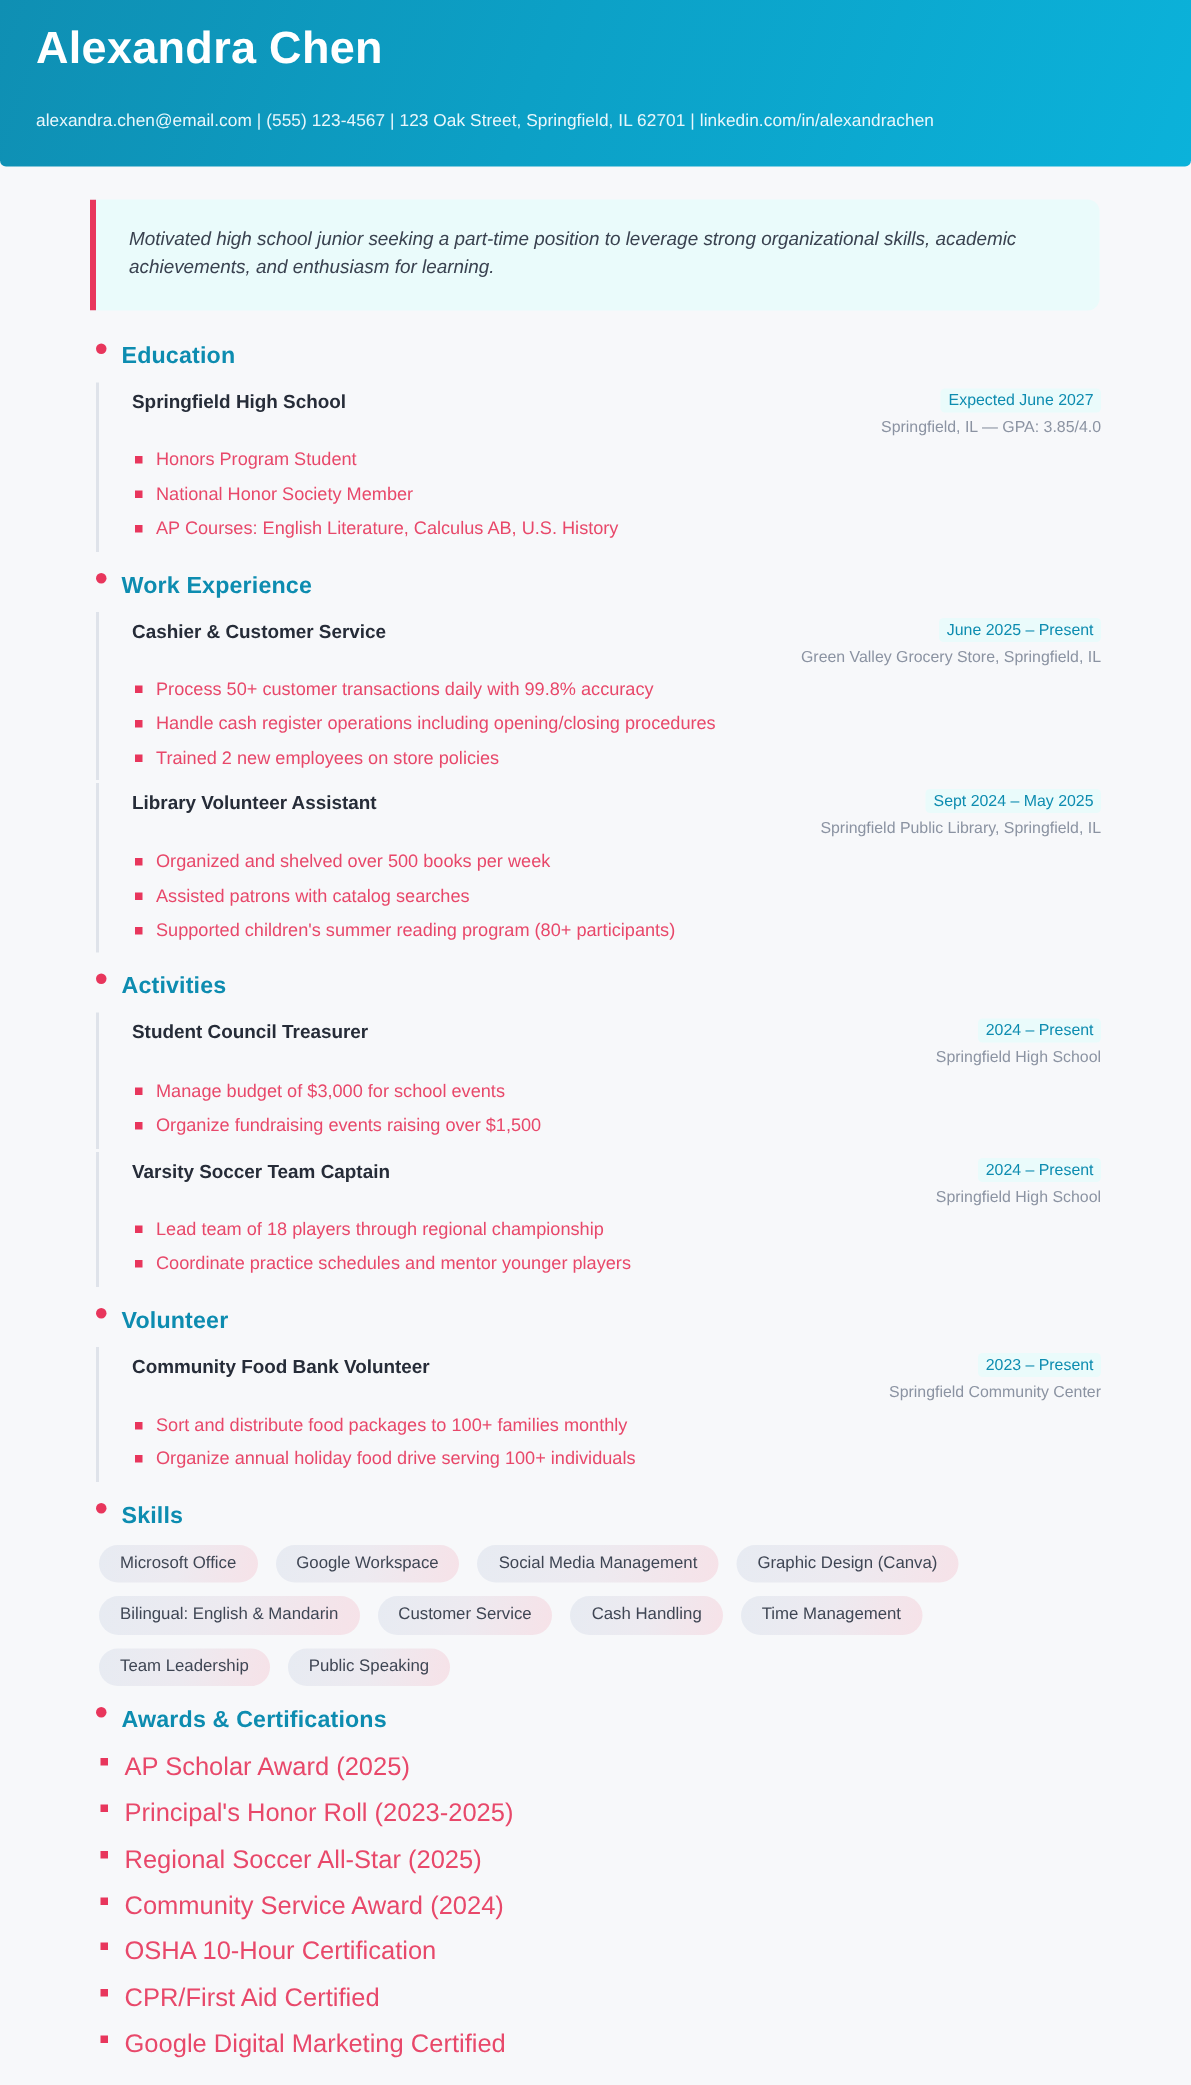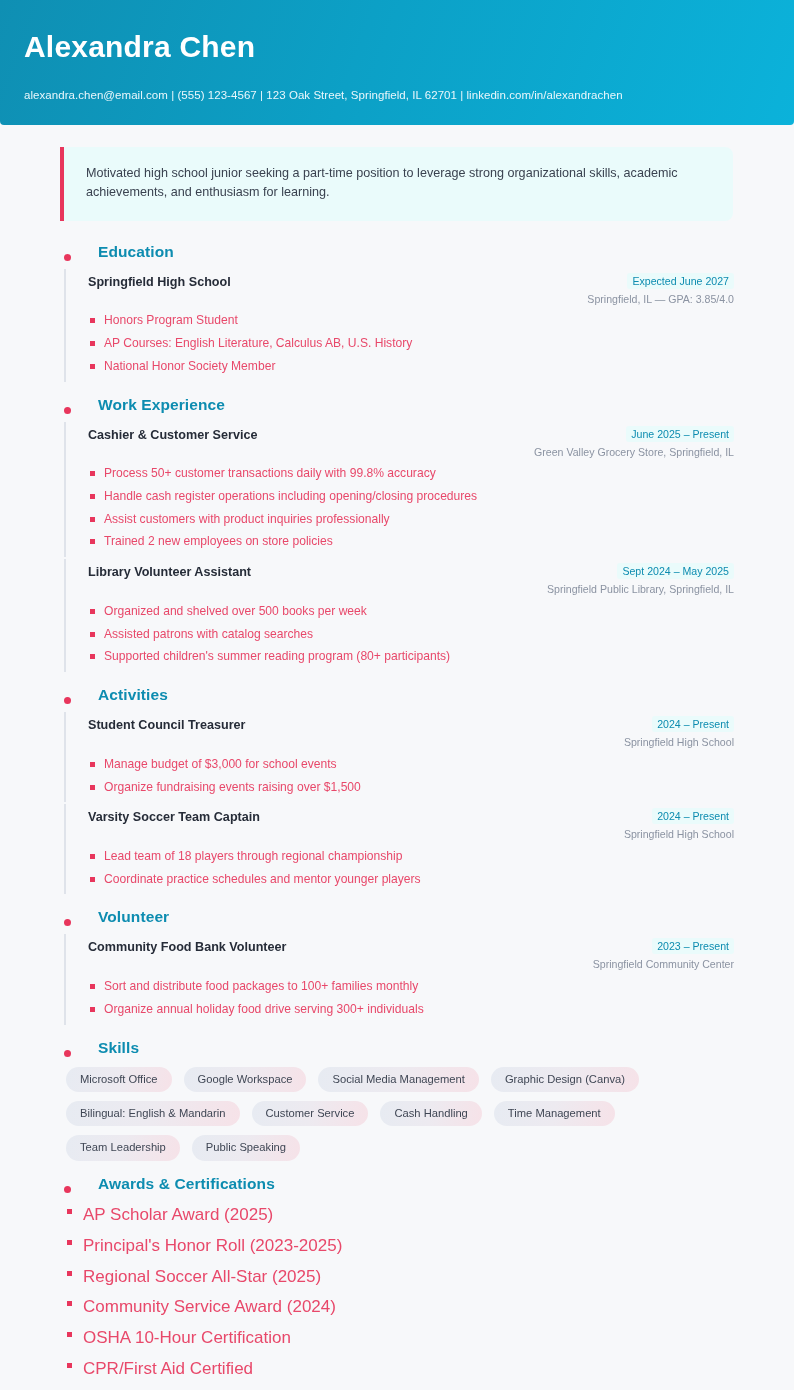--- a/index.html
+++ b/index.html
@@ -14,21 +14,21 @@
     position: relative;
     width: 794px;
     min-height: 1390px;
     background: #f7f8fa;
     overflow: hidden;
   }
 
   
   .header {
     background: linear-gradient(110deg, #0f8fb3 0%, #0ca0c6 45%, #0bb2da 100%);
-    padding: 30px 24px 22px 24px;
+    padding: 16px 24px 22px 24px;
     border-bottom-left-radius: 4px;
     border-bottom-right-radius: 4px;
   }
   .name {
     color: #ffffff;
     font-size: 30px;
     font-weight: bold;
     letter-spacing: 0.2px;
     line-height: 1.15;
     margin-bottom: 22px;
@@ -49,31 +49,32 @@
   .summary {
     position: relative;
     background: #eafbfb;
     border-left: 4px solid #e8365c;
     border-radius: 0 8px 8px 0;
     padding: 17px 20px 18px 22px;
     margin-bottom: 22px;
     max-width: 673px;
   }
   .summary-text {
+    font-style: italic;
     font-size: 12.6px;
     line-height: 1.55;
     color: #3a4250;
   }
 
   
   .section { margin-bottom: 4px; }
   .section-head {
     display: flex;
-    align-items: flex-end;
-    gap: 27px;
+    align-items: flex-start;
+    gap: 10px;
     margin: 14px 0 8px 4px;
   }
   .section-dot {
     width: 7px; height: 7px;
     border-radius: 50%;
     background: #e8365c;
     flex: 0 0 auto;
   }
   .section-title {
     color: #0d8cb0;
@@ -198,43 +199,42 @@
       </div>
       <div id="education-entries">
           <div class="entry">
             <div class="entry-top">
               <div class="entry-title">Springfield High School</div>
               <div class="entry-date">Expected June 2027</div>
             </div>
             <div class="entry-sub">Springfield, IL — GPA: 3.85/4.0</div>
             <ul class="bullets">
               <li>Honors Program Student</li>
+              <li>National Honor Society Member</li>
               <li>AP Courses: English Literature, Calculus AB, U.S. History</li>
-              <li>National Honor Society Member</li>
             </ul>
           </div>
         </div>
     </div>
 
     <div class="section">
       <div class="section-head">
         <span class="section-dot"></span>
         <span class="section-title">Work Experience</span>
       </div>
       <div id="work-entries">
           <div class="entry">
             <div class="entry-top">
               <div class="entry-title">Cashier &amp; Customer Service</div>
               <div class="entry-date">June 2025 – Present</div>
             </div>
             <div class="entry-sub">Green Valley Grocery Store, Springfield, IL</div>
             <ul class="bullets">
               <li>Process 50+ customer transactions daily with 99.8% accuracy</li>
               <li>Handle cash register operations including opening/closing procedures</li>
-              <li>Assist customers with product inquiries professionally</li>
               <li>Trained 2 new employees on store policies</li>
             </ul>
           </div>
           <div class="entry">
             <div class="entry-top">
               <div class="entry-title">Library Volunteer Assistant</div>
               <div class="entry-date">Sept 2024 – May 2025</div>
             </div>
             <div class="entry-sub">Springfield Public Library, Springfield, IL</div>
             <ul class="bullets">
@@ -284,21 +284,21 @@
       </div>
       <div id="volunteer-entries">
           <div class="entry">
             <div class="entry-top">
               <div class="entry-title">Community Food Bank Volunteer</div>
               <div class="entry-date">2023 – Present</div>
             </div>
             <div class="entry-sub">Springfield Community Center</div>
             <ul class="bullets">
               <li>Sort and distribute food packages to 100+ families monthly</li>
-              <li>Organize annual holiday food drive serving 300+ individuals</li>
+              <li>Organize annual holiday food drive serving 100+ individuals</li>
             </ul>
           </div>
         </div>
     </div>
 
     <div class="section">
       <div class="section-head">
         <span class="section-dot"></span>
         <span class="section-title">Skills</span>
       </div>

